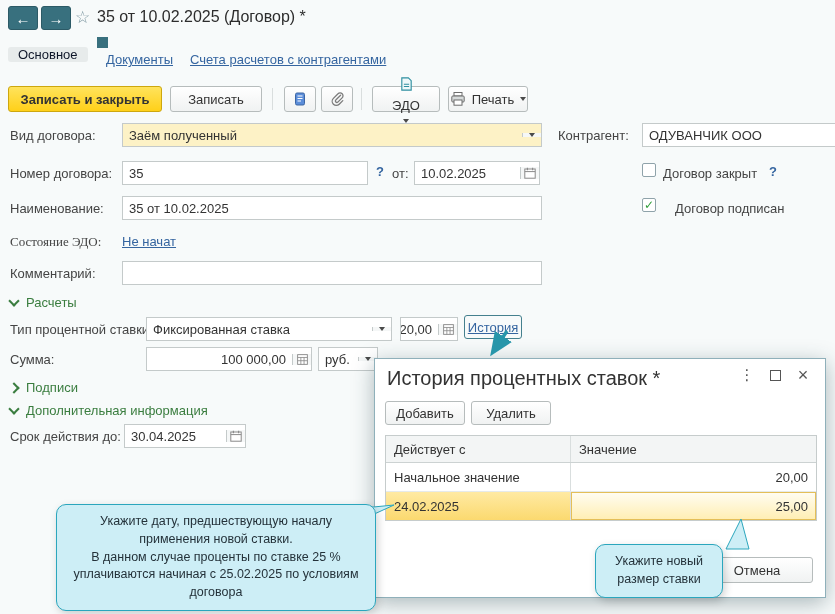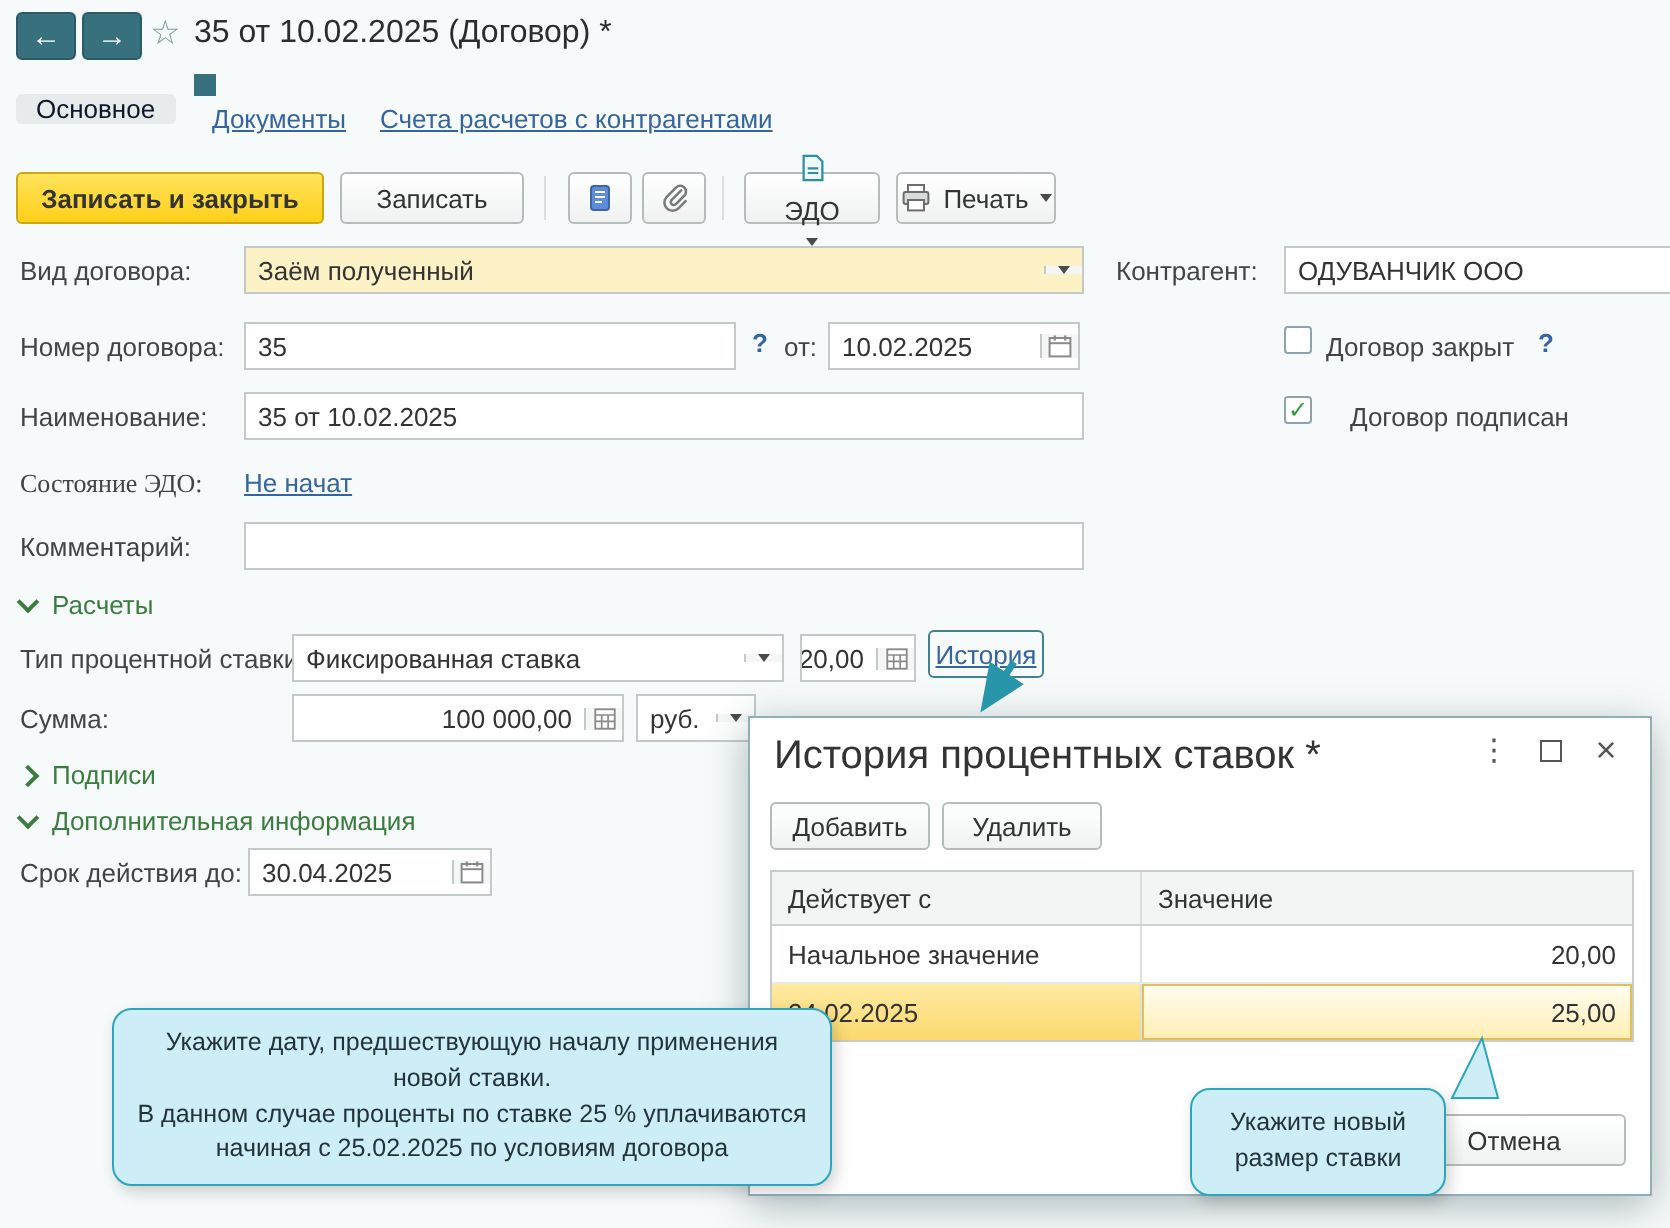--- a/index.html
+++ b/index.html
@@ -247,21 +247,21 @@
     <defs>
       <marker id="ah" markerWidth="9" markerHeight="9" refX="5.5" refY="3" orient="auto">
           <path d="M0 0L7 3L0 6Z" fill="#2796aa"></path>
         </marker>
     </defs>
     <line x1="507" y1="331" x2="493" y2="352" stroke="#2796aa" stroke-width="3.4" marker-end="url(#ah)"></line>
     <polygon points="322,512 394,505 346,527" fill="#cdeef6" stroke="#2ba6bd"></polygon>
     <polygon points="726,549 741,519 749,549" fill="#cdeef6" stroke="#2ba6bd"></polygon>
   </svg>
 
-  <div class="abs callout" style="left:56px;top:504px;width:360px;">
+  <div class="abs callout" style="left:56px;top:504px;width:320px;">
     <div>Укажите дату, предшествующую началу применения новой ставки.</div>
     <div>В данном случае проценты по ставке 25 % уплачиваются начиная с 25.02.2025 по условиям договора</div>
   </div>
   <div class="abs callout" style="left:595px;top:544px;width:128px;">
     <div>Укажите новый размер ставки</div>
   </div>
 
 </div>
 
 </body></html>

